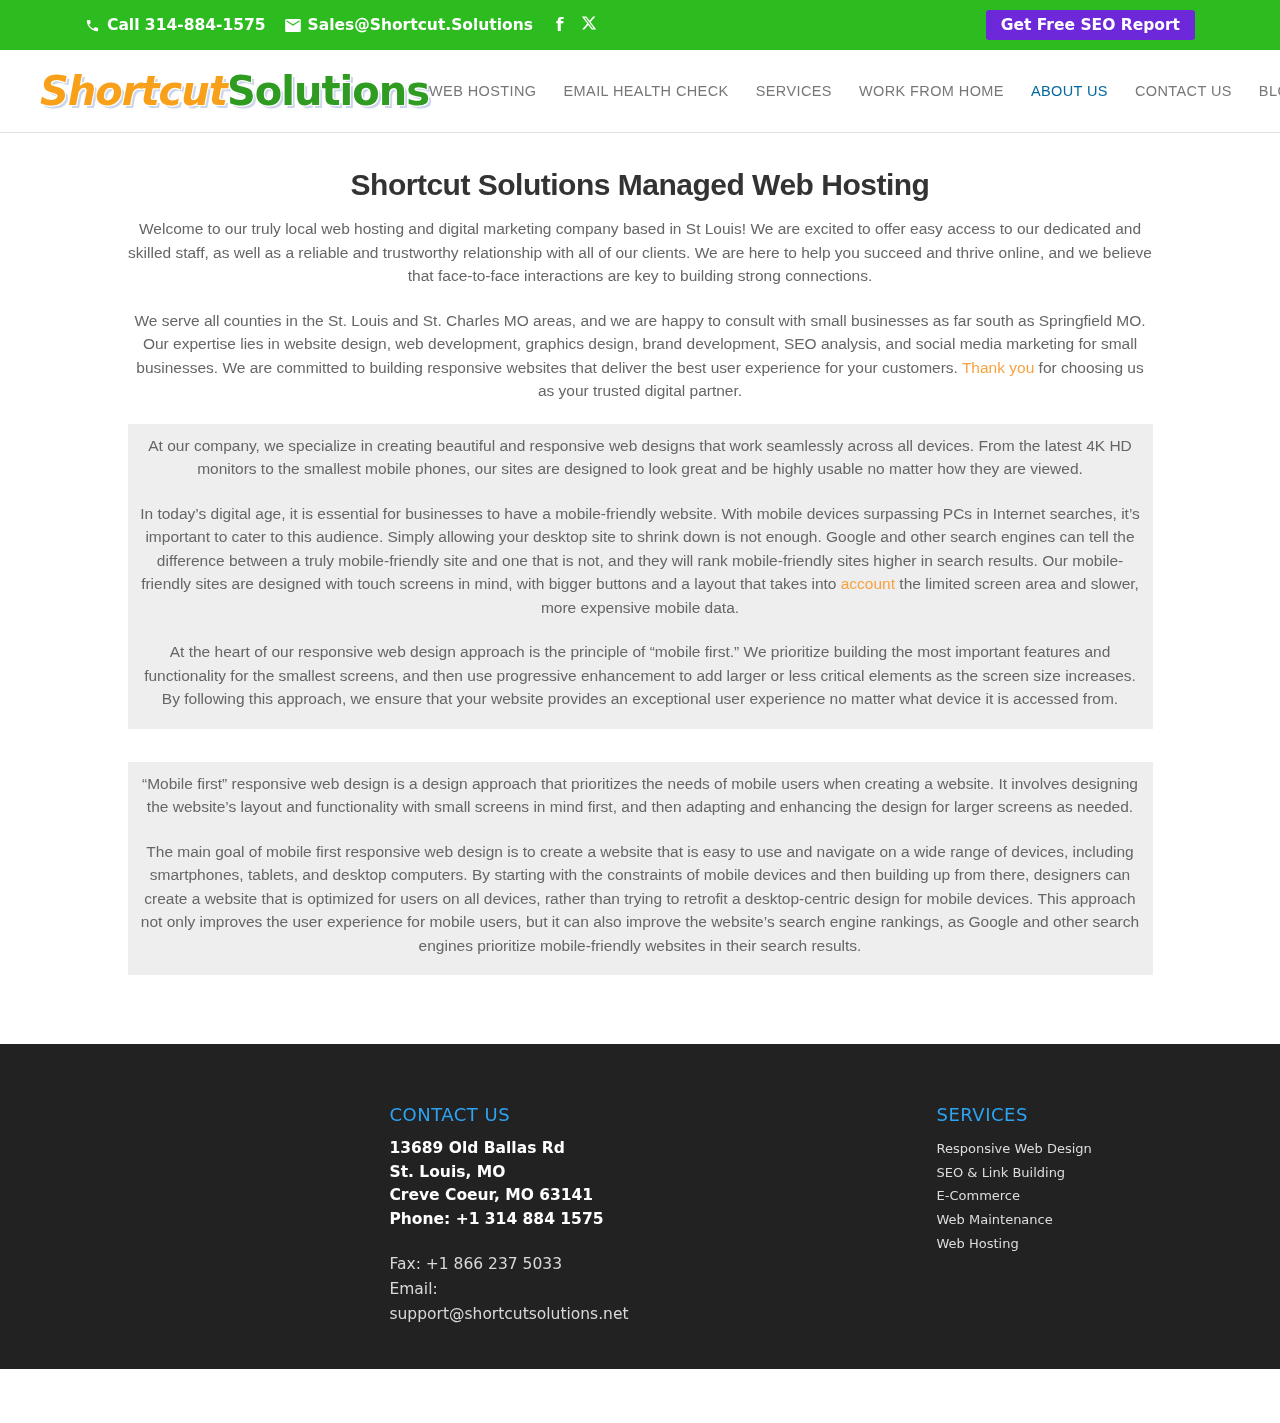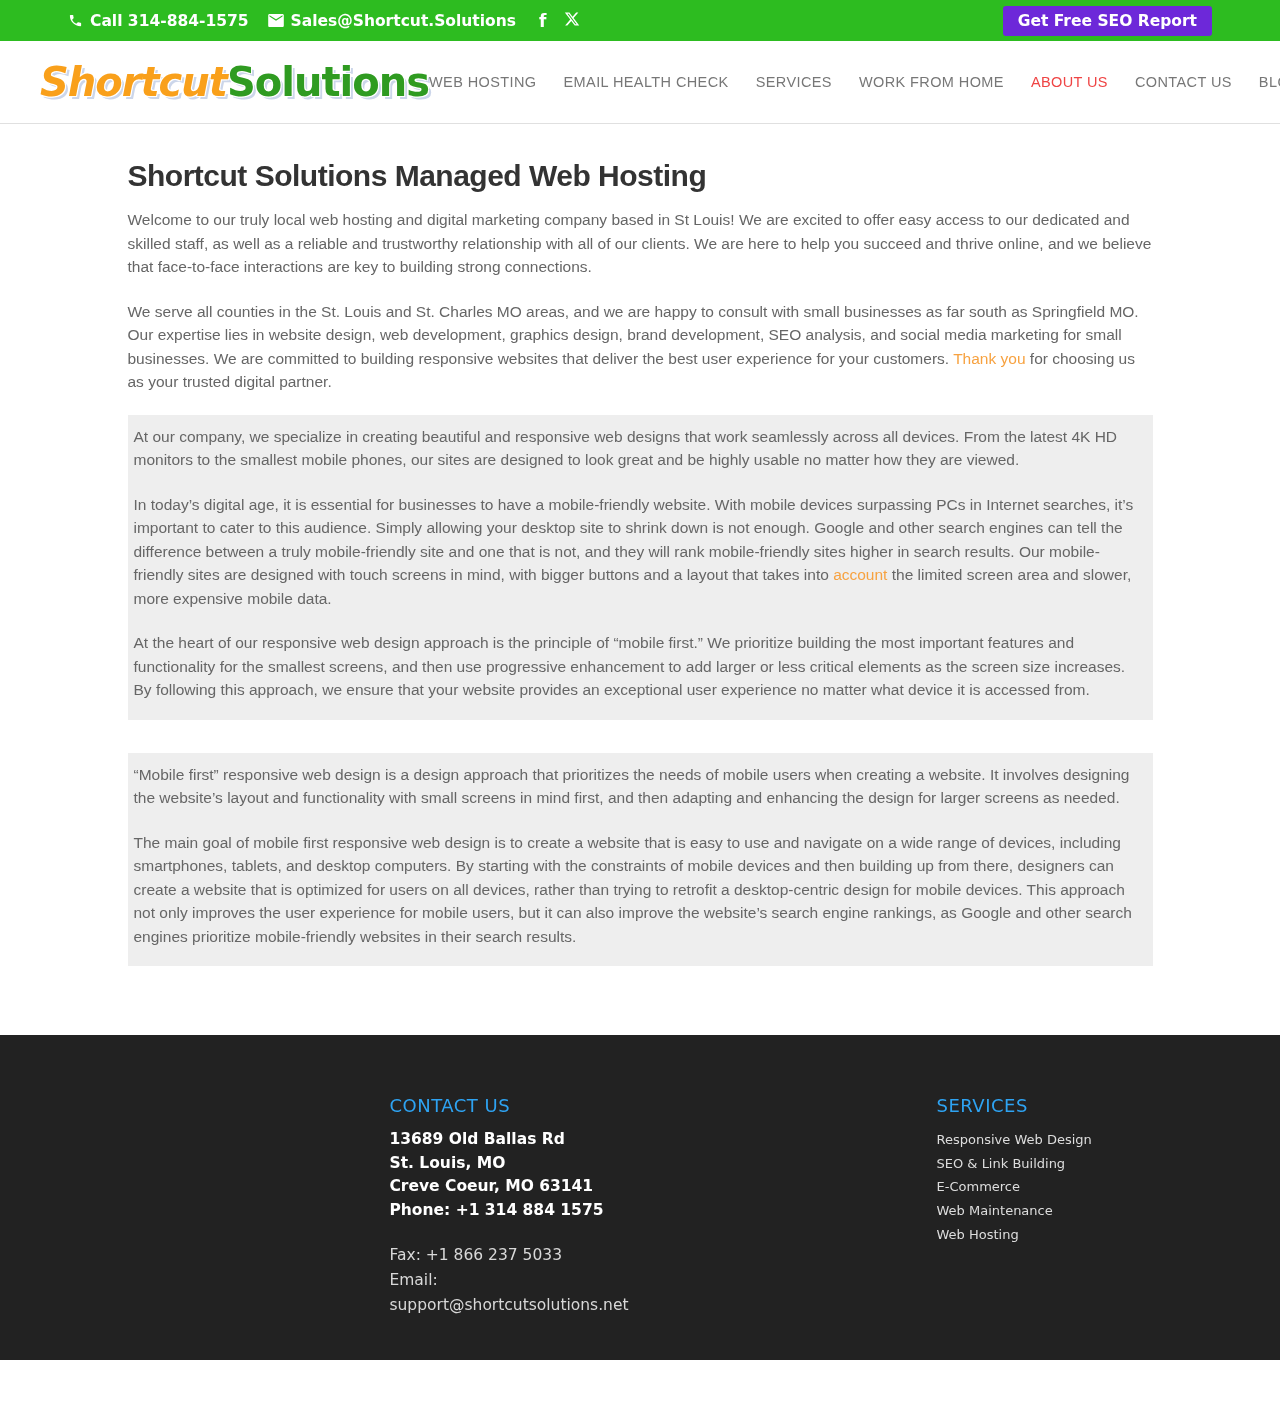--- a/index.html
+++ b/index.html
@@ -1,22 +1,22 @@
 <!DOCTYPE html>
 <html><head>
 <meta charset="utf-8">
 <title>Shortcut Solutions</title>
 <style>
   * { box-sizing: border-box; margin: 0; padding: 0; }
   html, body { width: 1280px; background: #ffffff; font-family: "Liberation Sans", sans-serif; }
 
   
   .topbar {
-    height: 41px; background: #2dbc20; display: flex; align-items: center;
-    justify-content: space-between; padding: 0 68px;
+    height: 50px; background: #2dbc20; display: flex; align-items: center;
+    justify-content: space-between; padding: 0 85px;
   }
   .topbar-left { display: flex; align-items: center; gap: 19px; }
   .topbar-item { display: flex; align-items: center; gap: 7px; color: #fff;
     font-family: "DejaVu Sans", sans-serif; font-size: 15.5px; font-weight: 600;
     text-decoration: none; cursor: pointer; }
   .topbar-item svg { display: block; }
   .topbar-social { display: flex; align-items: center; gap: 18px; margin-left: 4px; }
   .fb-glyph { color: #fff; font-family: "DejaVu Sans", sans-serif; font-weight: 700;
     font-size: 17px; cursor: pointer; }
   .cta-btn {
@@ -33,24 +33,24 @@
     position: relative; z-index: 2;
   }
   .logo { font-family: "DejaVu Sans", sans-serif; font-size: 40px; font-weight: 700;
     letter-spacing: -1px; cursor: pointer; white-space: nowrap;
     text-shadow: -1px -1px 0 #fff, 1px -1px 0 #fff, -1px 1px 0 #fff, 1px 1px 0 #fff, 3px 3px 0 #ccd6ea; }
   .logo-part1 { color: #f9a01b; font-style: italic; }
   .logo-part2 { color: #2f9b21; }
   .nav { display: flex; align-items: center; gap: 27px; }
   .nav-item { color: #777; font-size: 14.5px; letter-spacing: 0.4px; text-decoration: none;
     cursor: pointer; white-space: nowrap; }
-  .nav-item--active { color: #ef4444; }
+  .nav-item--active { color: #0369a1; }
 
   
-  .content { width: 1025px; margin: 0 auto; padding-top: 36px; padding-bottom: 36px; }
+  .content { width: 1025px; margin: 0 auto; padding-top: 36px; padding-bottom: 36px; text-align: center; }
   .page-title { color: #333; font-size: 30px; font-weight: 700; letter-spacing: -0.5px;
     margin-bottom: 15px; }
   .content p { color: #666; font-size: 15.5px; line-height: 23.5px; margin-bottom: 21px; }
   .inline-link { color: #f7a240; text-decoration: none; cursor: pointer; }
 
   .graybox { background: #eeeeee; padding: 10px 6px 14px 6px; margin-bottom: 33px; }
   .graybox h2 { font-family: "DejaVu Sans", sans-serif; font-weight: 400; font-size: 21.5px;
     margin: 2px 0 13px 0; letter-spacing: -0.2px; }
   .graybox p { margin-bottom: 21px; }
   .graybox p:last-child { margin-bottom: 4px; }

